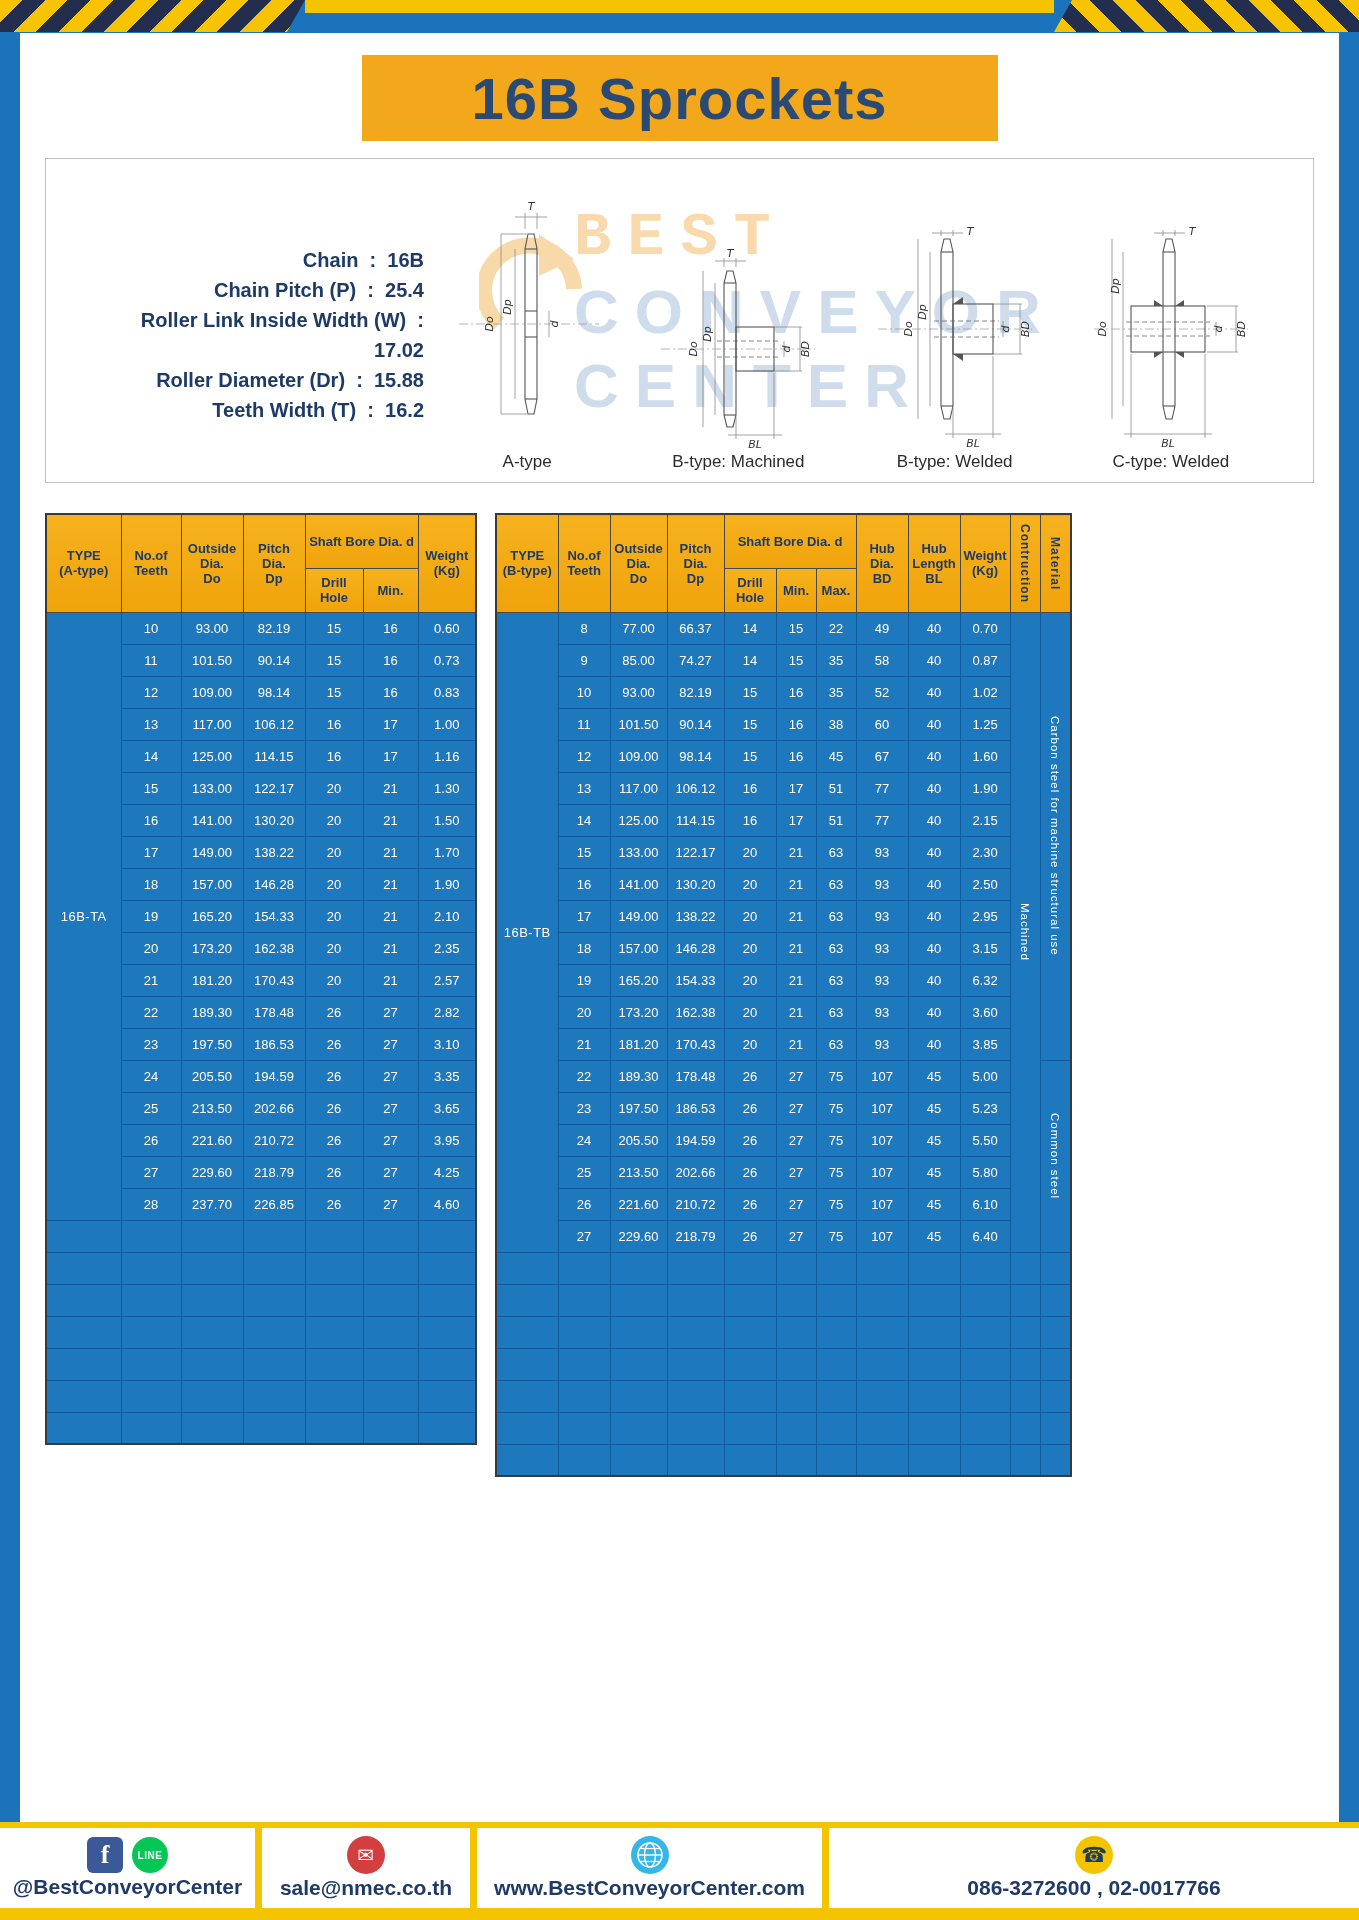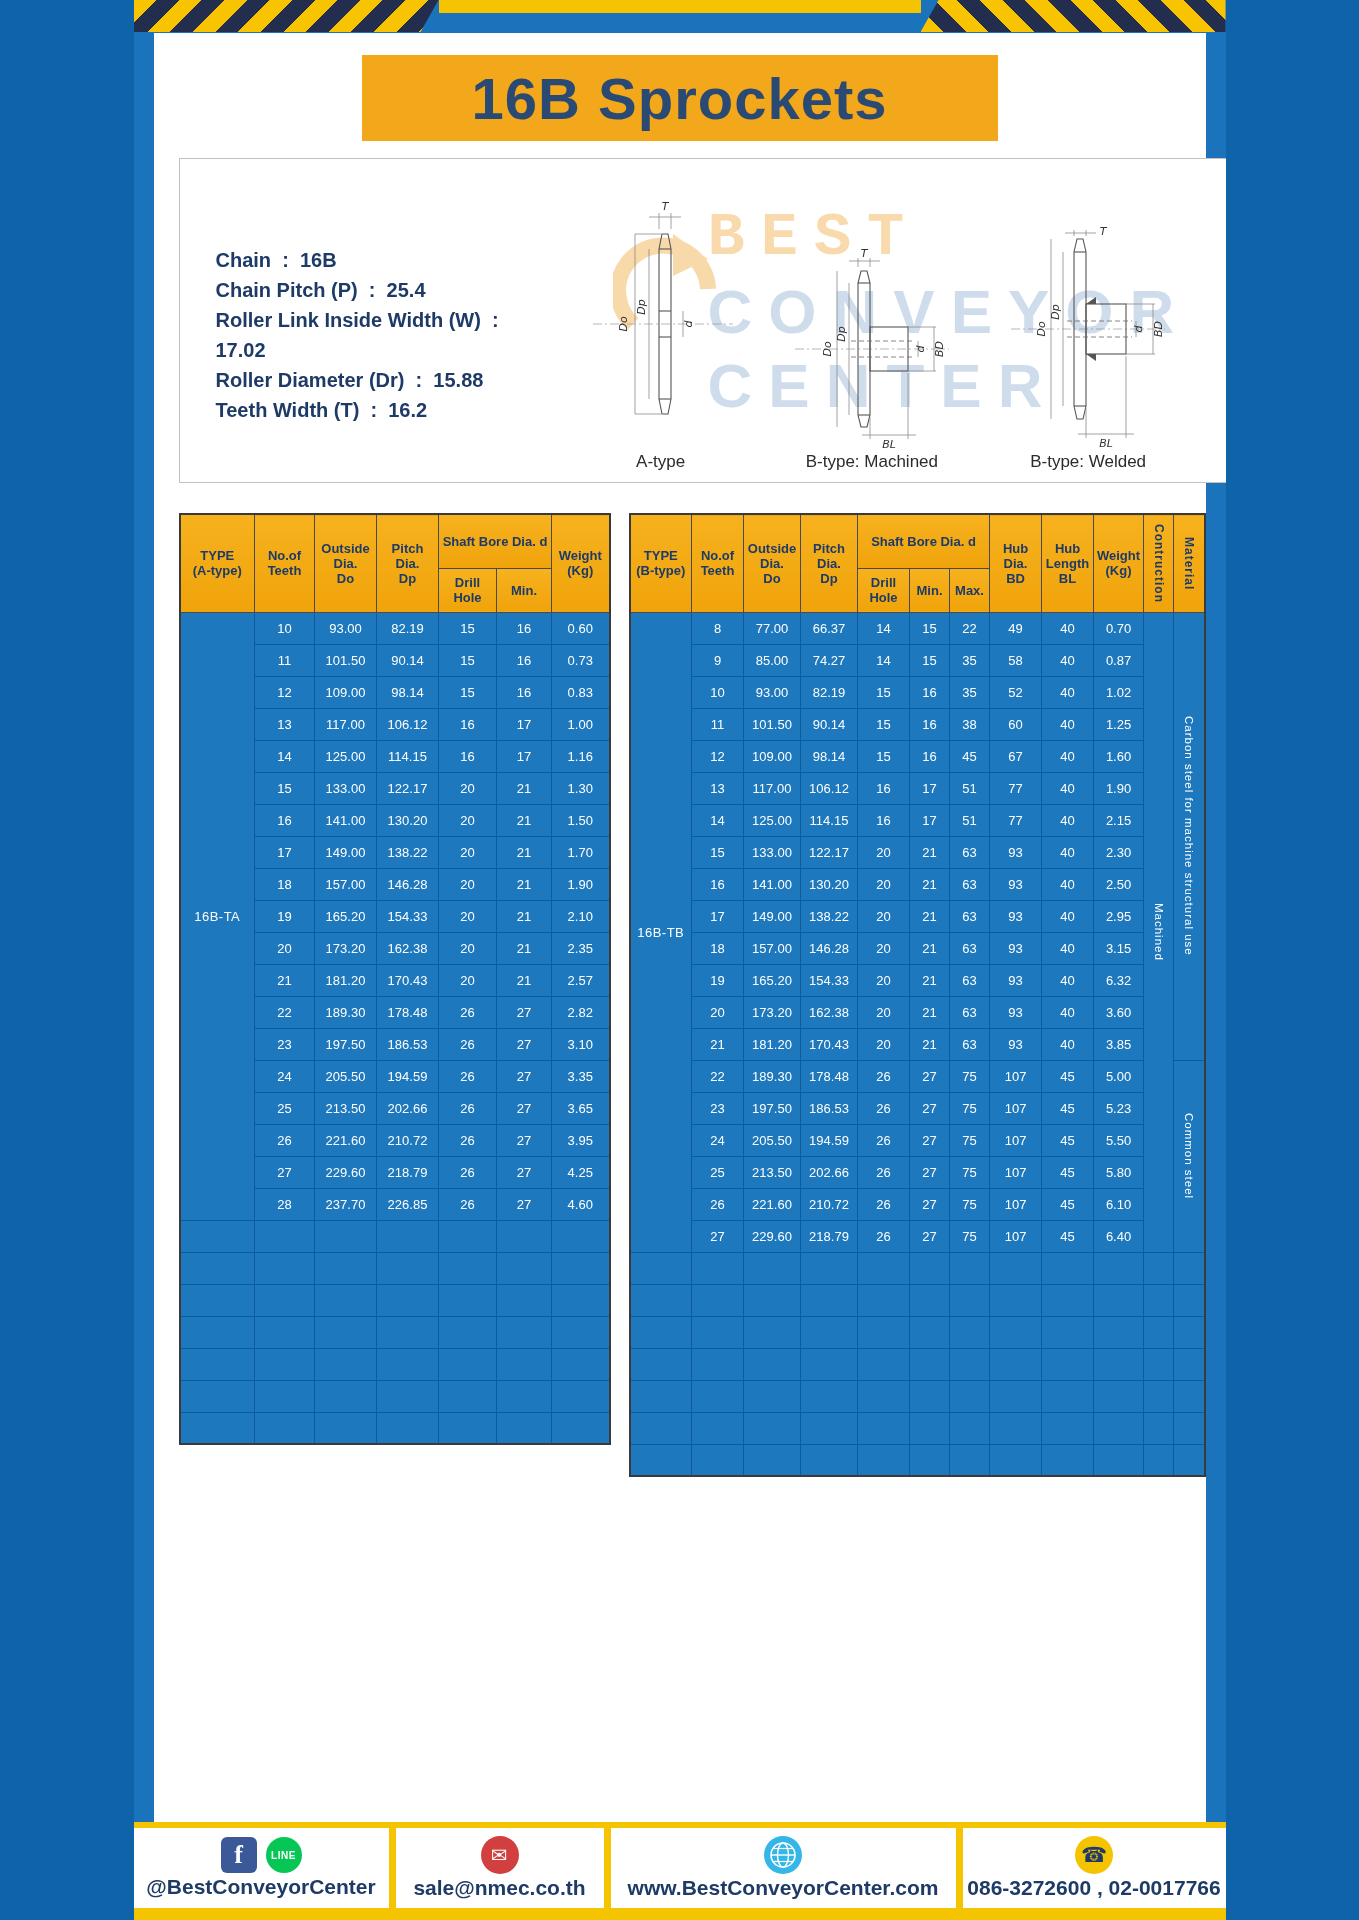--- a/index.html
+++ b/index.html
@@ -1,17 +1,17 @@
 <!DOCTYPE html>
 <html><head>
 <meta charset="utf-8">
 <style>
   * { box-sizing: border-box; margin: 0; padding: 0; }
   body { background: #0f63a8; font-family: "Liberation Sans", "DejaVu Sans", sans-serif; }
-  .page { position: relative; width: 1092px; height: 1920px; margin: 0 auto;
+  .page { position: relative; width: 1359px; height: 1920px; margin: 0 auto;
           background: #1b74bb; overflow: hidden; }
 
   
   .hazard { position: absolute; top: 0; height: 32px;
             background: repeating-linear-gradient(135deg, #f8c301 0 16px, #232d4e 16px 32px); }
   .hazard.left  { left: 0;  width: 305px; clip-path: polygon(0 0, 100% 0, calc(100% - 18px) 100%, 0 100%); }
   .hazard.right { right: 0; width: 305px; clip-path: polygon(18px 0, 100% 0, 100% 100%, 0 100%);
             background: repeating-linear-gradient(45deg, #f8c301 0 16px, #232d4e 16px 32px); }
   .top-strip { position: absolute; top: 0; left: 305px; right: 305px; height: 13px; background: #f5c400; }
 
@@ -19,21 +19,21 @@
 
   .title-banner { position: absolute; top: 22px; left: 50%; transform: translateX(-50%);
                   width: 636px; height: 86px; background: #f3a71b;
                   display: flex; align-items: center; justify-content: center; }
   .title-banner h1 { font-size: 58px; font-weight: bold; color: #2b4a73; letter-spacing: 1px; }
 
   
   .spec-panel { position: absolute; left: 25px; top: 125px; width: 1269px; height: 325px;
                 border: 1px solid #c2c2c2; background: #fff; display: flex; overflow: hidden; }
   .spec-text { width: 378px; padding: 86px 0 0 36px; flex: none; }
-  .spec-line { font-size: 20px; font-weight: bold; color: #1e3a66; line-height: 30px; white-space: pre-wrap; }
+  .spec-line { font-size: 20px; font-weight: bold; color: #1e3a66; line-height: 30px; white-space: pre-wrap; text-align: right; }
 
   .drawings { flex: 1; position: relative; display: flex; align-items: flex-end;
               justify-content: space-around; padding: 10px 34px 10px 0; }
   .drawing { position: relative; display: flex; flex-direction: column; align-items: center; z-index: 2; }
   .drawing .caption { font-size: 17px; color: #2b2b2b; margin-top: 3px; }
 
   .watermark { position: absolute; left: 150px; top: 42px; z-index: 1; text-align: left;
                font-weight: bold; letter-spacing: 16px; line-height: 74px; font-size: 62px;
                color: rgba(125, 163, 204, 0.38); pointer-events: none; white-space: nowrap; }
   .watermark .wm1 { color: rgba(238, 168, 60, 0.42); font-family: Liberation Mono, monospace; }

